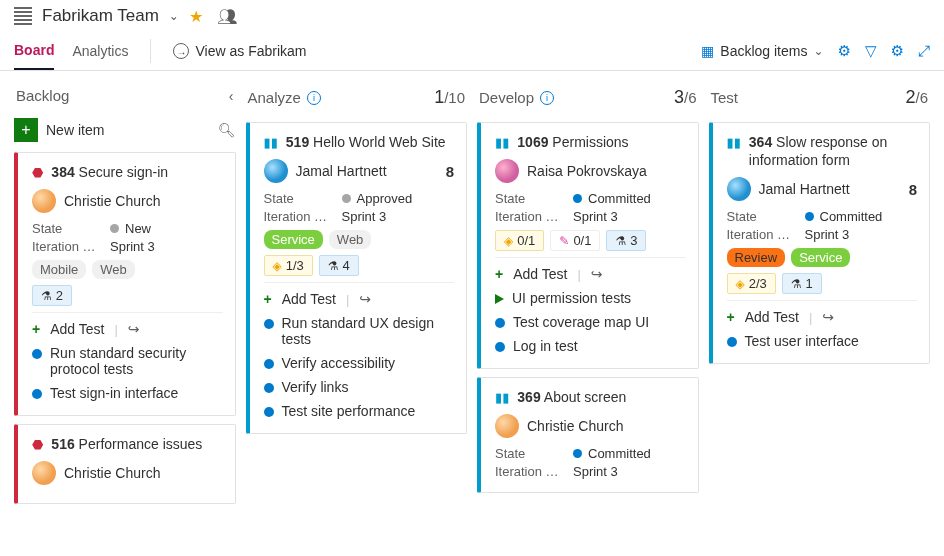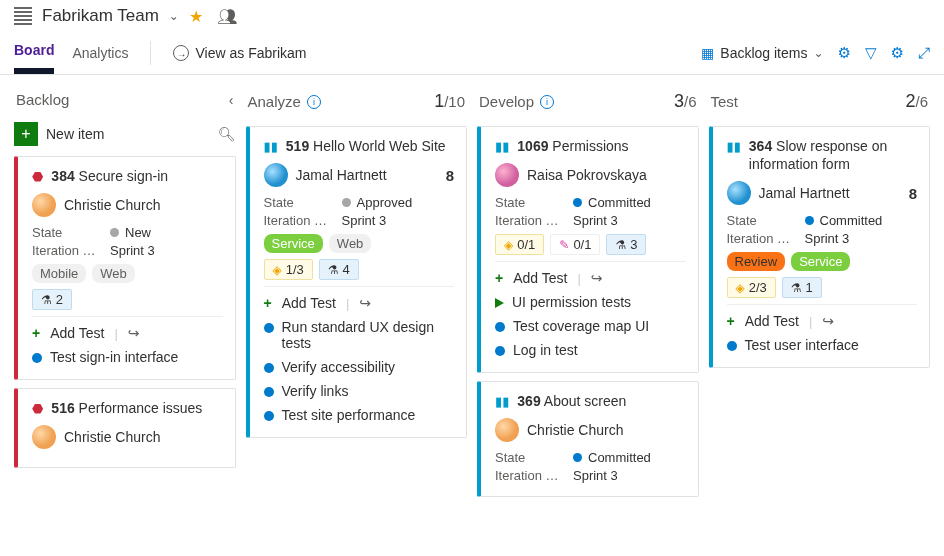--- a/index.html
+++ b/index.html
@@ -6,21 +6,21 @@
 body{background:#fff;font-size:13px;color:#323130;width:944px;height:556px;overflow:hidden}
 .header{display:flex;align-items:center;padding:6px 14px;gap:10px}
 .team-icon{width:18px;height:18px;background:repeating-linear-gradient(0deg,#666 0,#666 2px,#fff 2px,#fff 4px)}
 .team-name{font-size:17px;font-weight:400;color:#323130}
 .chevron{color:#605e5c;font-size:12px}
 .star-icon{color:#f0a500;font-size:16px}
 .people-icon{color:#605e5c;font-size:16px;margin-left:4px}
 .tabs-row{display:flex;align-items:center;justify-content:space-between;padding:0 14px;border-bottom:1px solid #e1e1e1}
 .tabs-left{display:flex;align-items:center;gap:18px}
 .tab{padding:10px 0;color:#605e5c;cursor:pointer;font-size:14px}
-.tab.active{color:#4c1d95;border-bottom:6px solid #0f172a;font-weight:600}
+.tab.active{color:#be185d;border-bottom:2px solid #0f172a;font-weight:600}
 .divider{width:1px;height:24px;background:#e1e1e1;margin:0 4px}
 .view-backlog{display:flex;align-items:center;gap:6px;color:#323130;font-size:14px;cursor:pointer}
 .view-backlog .arrow{width:16px;height:16px;border:1.5px solid #605e5c;border-radius:50%;display:flex;align-items:center;justify-content:center;font-size:10px}
 .tabs-right{display:flex;align-items:center;gap:14px}
 .backlog-dd{display:flex;align-items:center;gap:6px;color:#323130;cursor:pointer;font-size:14px}
 .backlog-icon{color:#0078d4;font-size:14px}
 .tool-icon{color:#0078d4;font-size:15px;cursor:pointer}
 .board{display:flex;padding:12px 14px;gap:10px;height:470px;overflow:hidden}
 .column{flex:1;min-width:0;display:flex;flex-direction:column}
 .col-header{display:flex;justify-content:space-between;align-items:center;padding:4px 2px 14px;color:#605e5c;font-size:15px}
@@ -157,20 +157,24 @@
           </span>
         </div>
       <div class="add-test-row">
           <span class="add-plus">+</span>
           <span class="add-text">Add Test</span>
           <span class="sep">|</span>
           <span class="link-icon">↪</span>
         </div>
       <div class="test-item">
           <span class="bullet blue"></span>
+          <span>Run standard security protocol tests</span>
+        </div>
+      <div class="test-item">
+          <span class="bullet blue"></span>
           <span>Test sign-in interface</span>
         </div>
     </div>
 
     <div class="card bug">
       <div class="card-top">
         <span class="wi-icon buglike">⬣</span>
         <div class="card-title"><span class="id">516</span> <span>Performance issues</span></div>
       </div>
       <div class="person-row">

